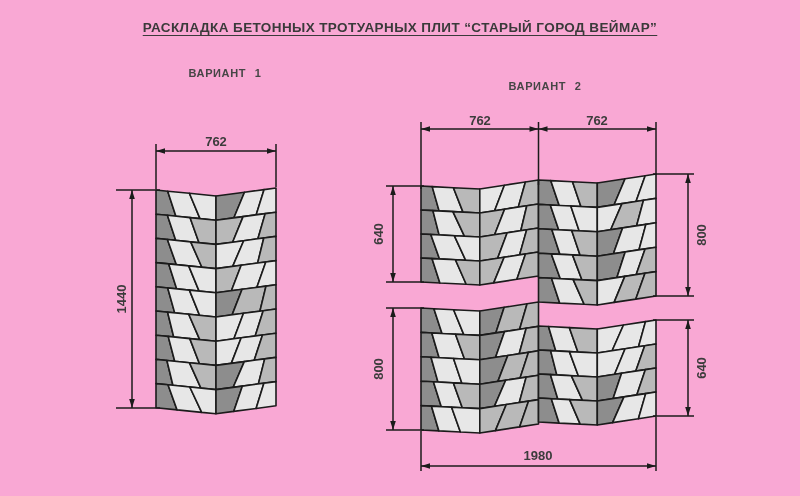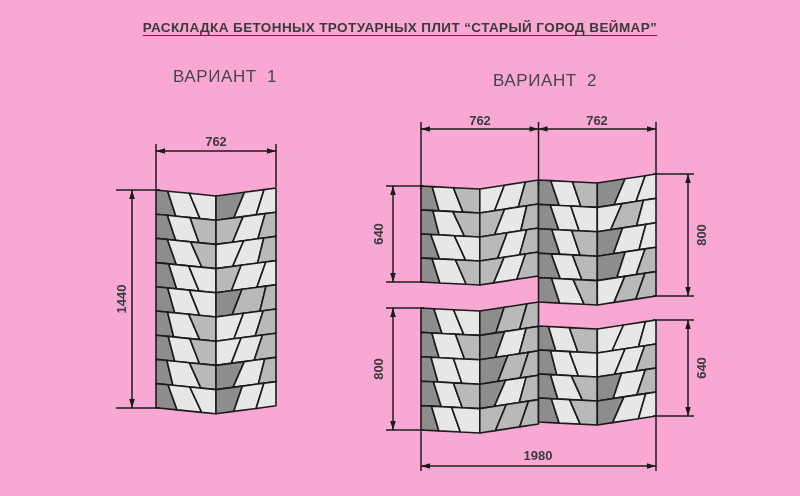--- a/index.html
+++ b/index.html
@@ -7,39 +7,39 @@
     position:relative;width:800px;height:496px;background:#f9a8d4;
     overflow:hidden;font-family:"Liberation Sans",sans-serif;
   }
   .title{
     position:absolute;left:0;right:0;top:20px;text-align:center;
     font-size:13.5px;font-weight:700;color:#3a3a3a;letter-spacing:.4px;
     text-decoration:underline;text-underline-offset:3px;white-space:nowrap;
   }
   .variant-label{
     position:absolute;transform:translateX(-50%);
-    font-size:17px;font-weight:400;color:#464646;
+    font-size:11px;font-weight:700;color:#464646;
     letter-spacing:.6px;word-spacing:5px;white-space:nowrap;
   }
   .dim-label{
     position:absolute;transform:translate(-50%,-50%);
     font-size:13px;font-weight:700;color:#3c3c3c;white-space:nowrap;
   }
   .dim-label.rot{transform:translate(-50%,-50%) rotate(-90deg);}
   svg.drawing{position:absolute;left:0;top:0;}
 </style>
 </head>
 <body>
 
 <div class="canvas">
 
   <div class="title">РАСКЛАДКА БЕТОННЫХ ТРОТУАРНЫХ ПЛИТ “СТАРЫЙ ГОРОД ВЕЙМАР”</div>
 
   <div class="variant-label" style="left:225px;top:67px">ВАРИАНТ 1</div>
-  <div class="variant-label" style="left:545px;top:71px">ВАРИАНТ 2</div>
+  <div class="variant-label" style="left:545px;top:80px">ВАРИАНТ 2</div>
 
   <svg class="drawing" id="drawing" width="800" height="496" viewBox="0 0 800 496">
     <g id="tiles">
         <polygon points="156.0,190.0 167.7,191.2 175.9,216.2 156.0,214.2" fill="#8d8d8d" stroke="#1b1b1b" stroke-width="1.6" stroke-linejoin="round"></polygon>
         <polygon points="167.7,191.2 189.4,193.3 200.0,218.6 175.9,216.2" fill="#e7e7e7" stroke="#1b1b1b" stroke-width="1.6" stroke-linejoin="round"></polygon>
         <polygon points="189.4,193.3 216.0,196.0 216.0,220.2 200.0,218.6" fill="#e7e7e7" stroke="#1b1b1b" stroke-width="1.6" stroke-linejoin="round"></polygon>
         <polygon points="216.0,196.0 244.5,192.2 233.9,217.8 216.0,220.2" fill="#8d8d8d" stroke="#1b1b1b" stroke-width="1.6" stroke-linejoin="round"></polygon>
         <polygon points="244.5,192.2 264.1,189.6 256.2,214.8 233.9,217.8" fill="#e7e7e7" stroke="#1b1b1b" stroke-width="1.6" stroke-linejoin="round"></polygon>
         <polygon points="264.1,189.6 276.0,188.0 276.0,212.2 256.2,214.8" fill="#e7e7e7" stroke="#1b1b1b" stroke-width="1.6" stroke-linejoin="round"></polygon>
         <polygon points="156.0,214.2 167.4,215.3 175.8,240.4 156.0,238.4" fill="#8d8d8d" stroke="#1b1b1b" stroke-width="1.6" stroke-linejoin="round"></polygon>

